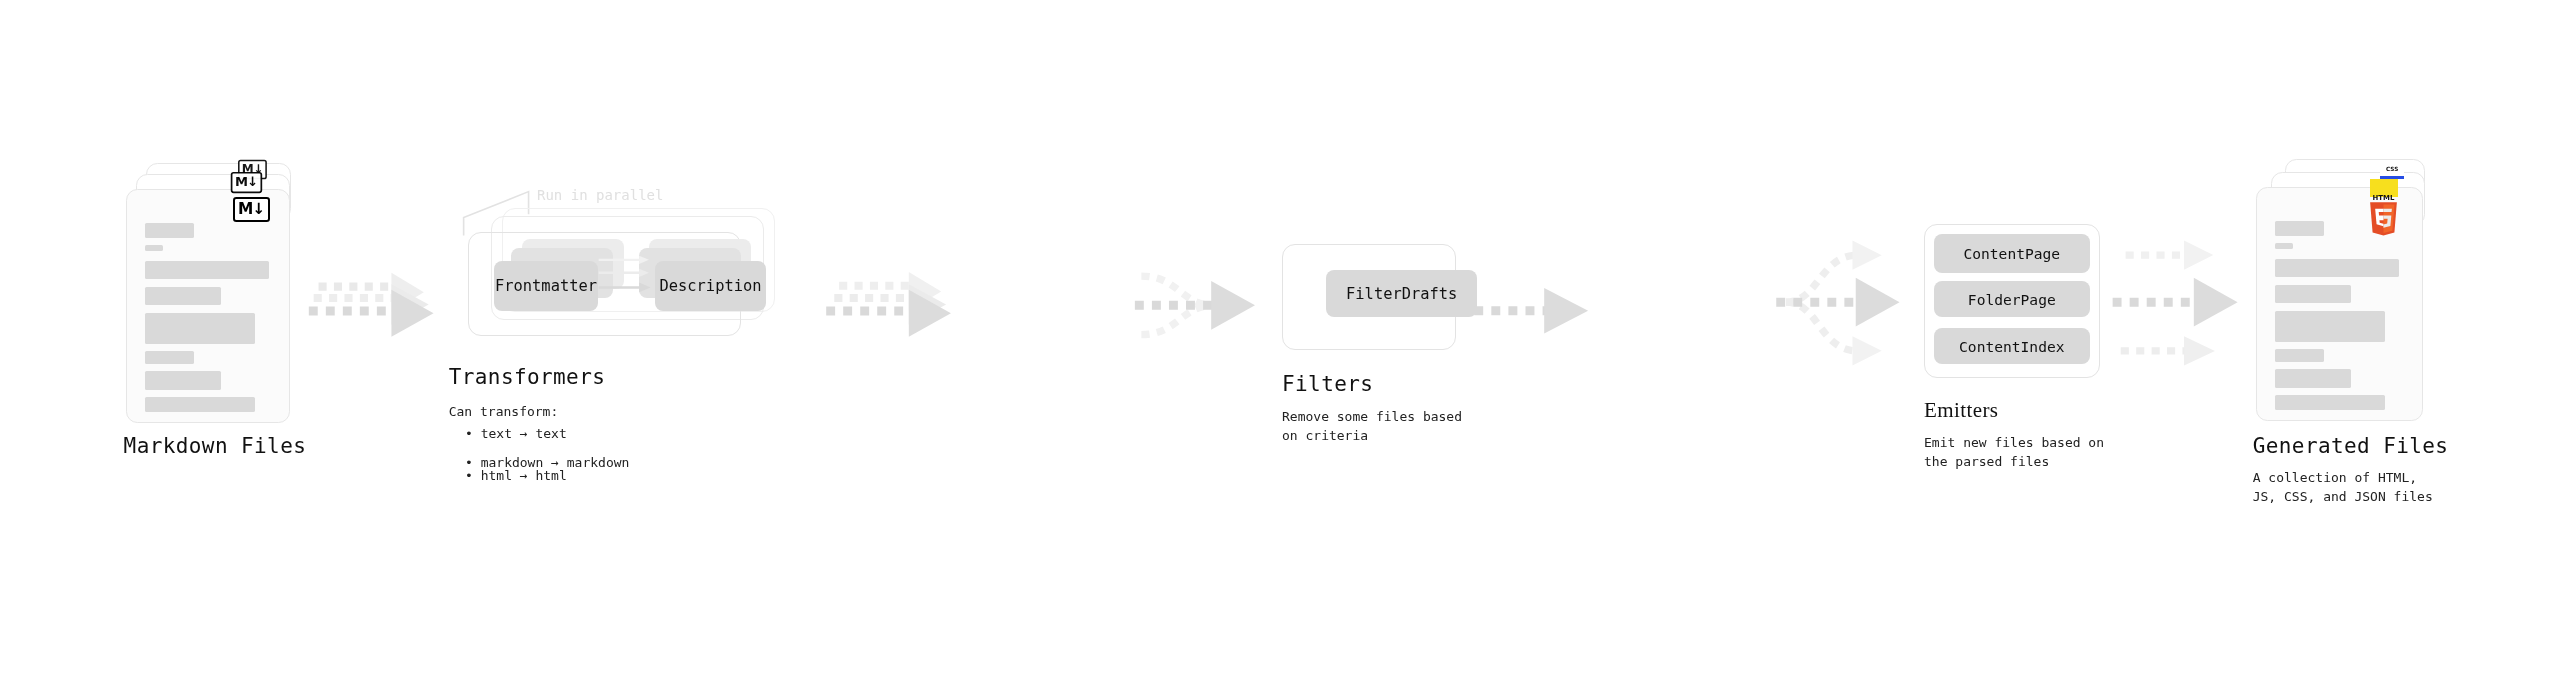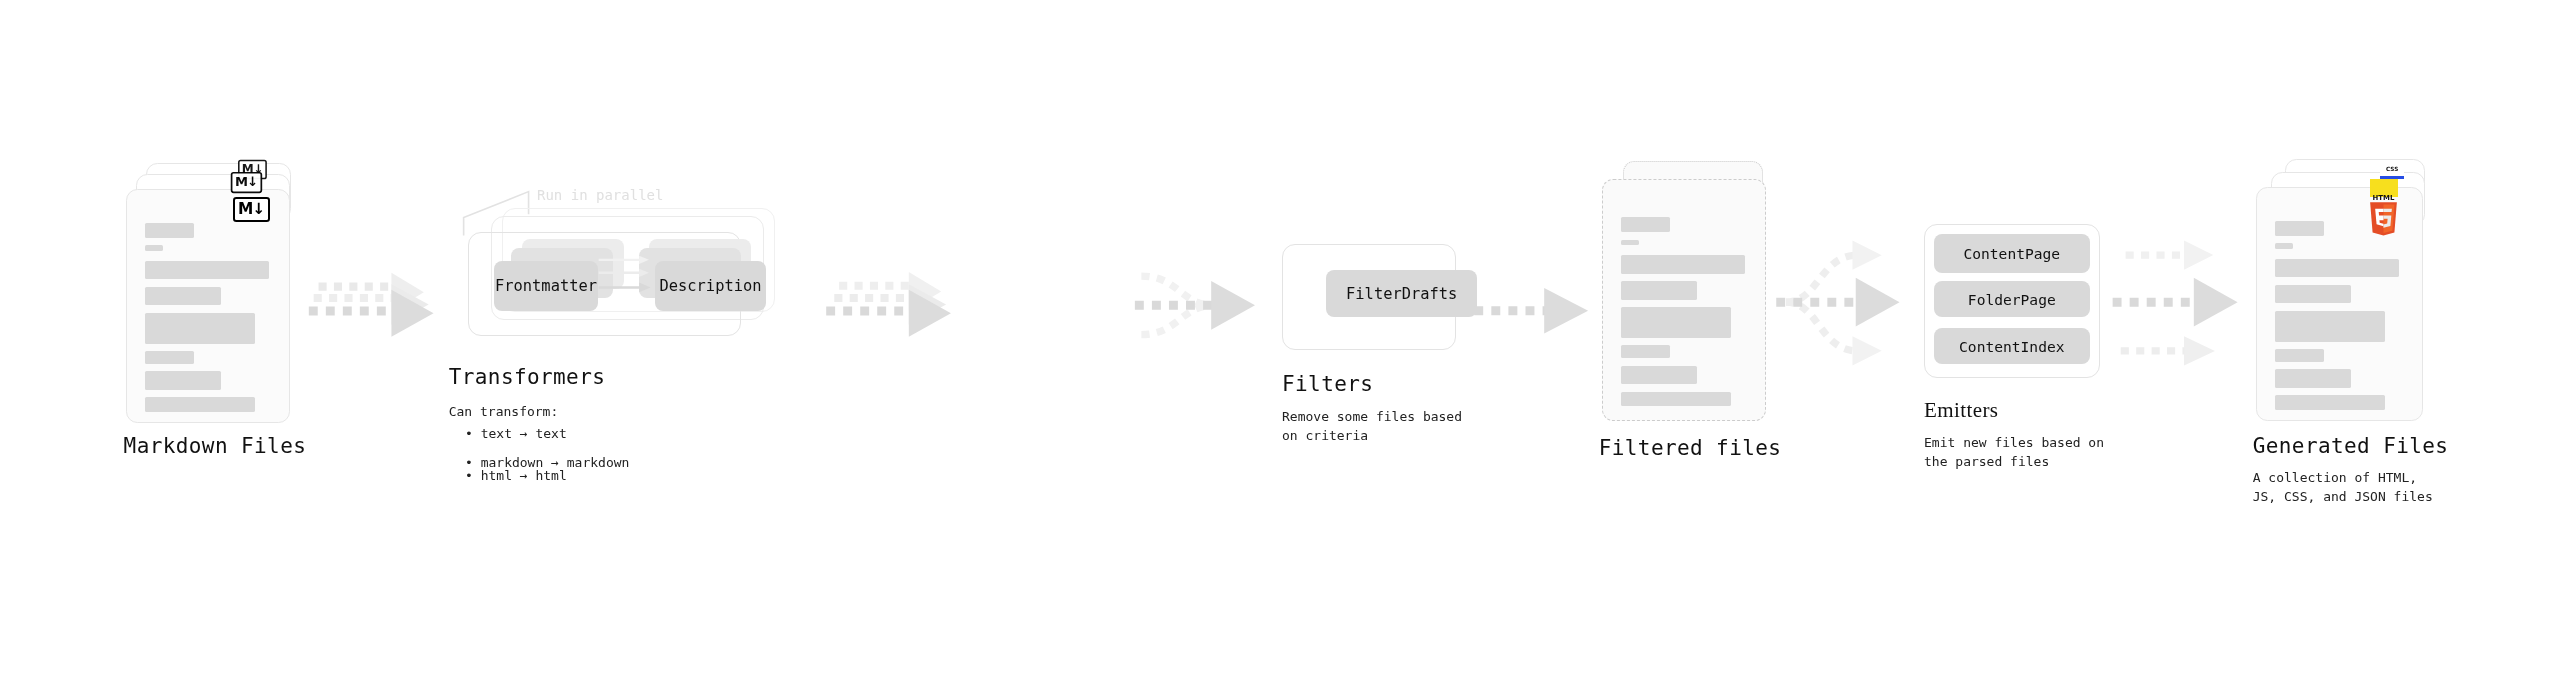--- a/index.html
+++ b/index.html
@@ -190,38 +190,20 @@
 on criteria</div>
   </div>
 
   <div class="node" style="left:1471px;top:283px;">
     <svg width="122" height="57" viewBox="0 0 150 70">
       <line x1="4" y1="34" x2="98" y2="34" stroke="#d9d9d9" stroke-width="11" stroke-dasharray="11 10"></line>
       <polygon points="90,6 144,34 90,62" fill="#dcdcdc"></polygon>
     </svg>
   </div>
 
-  <div class="node" style="left:1602px;top:161px;">
-    <div class="docstack" style="width:179px;height:268px;">
-      <div class="doc dotted" style="left:21px;top:0px;width:140px;height:52px;"></div>
-      <div class="doc dashed" style="left:0px;top:18px;width:164px;height:242px;">
-        <div class="doc-body" style="top:37px;">
-          <div class="bar" style="width:49px;height:15.4px;"></div>
-          <div class="bar" style="width:18px;height:5.7px;margin-bottom:9.8px;"></div>
-          <div class="bar" style="width:124px;height:18.7px;"></div>
-          <div class="bar" style="width:76px;height:18.7px;"></div>
-          <div class="bar" style="width:110px;height:31px;"></div>
-          <div class="bar" style="width:49px;height:13px;"></div>
-          <div class="bar" style="width:76px;height:18.7px;"></div>
-          <div class="bar" style="width:110px;height:14.6px;"></div>
-        </div>
-      </div>
-    </div>
-    <div class="caption" style="left:-3.3px;top:275px;">Filtered files</div>
-  </div>
 
   <div class="node" style="left:1773px;top:234px;">
     <svg width="146" height="138" viewBox="0 0 180 170">
       <path d="M16 84 C56 84 58 26 104 26" stroke="#eeeeee" stroke-width="9" stroke-dasharray="10 9" fill="none"></path>
       <polygon points="98,8 134,26 98,44" fill="#f2f2f2"></polygon>
       <path d="M16 84 C56 84 58 144 104 144" stroke="#eeeeee" stroke-width="9" stroke-dasharray="10 9" fill="none"></path>
       <polygon points="98,126 134,144 98,162" fill="#f2f2f2"></polygon>
       <line x1="4" y1="84" x2="110" y2="84" stroke="#d9d9d9" stroke-width="11" stroke-dasharray="11 10"></line>
       <polygon points="102,54 156,84 102,114" fill="#dcdcdc"></polygon>
     </svg>

